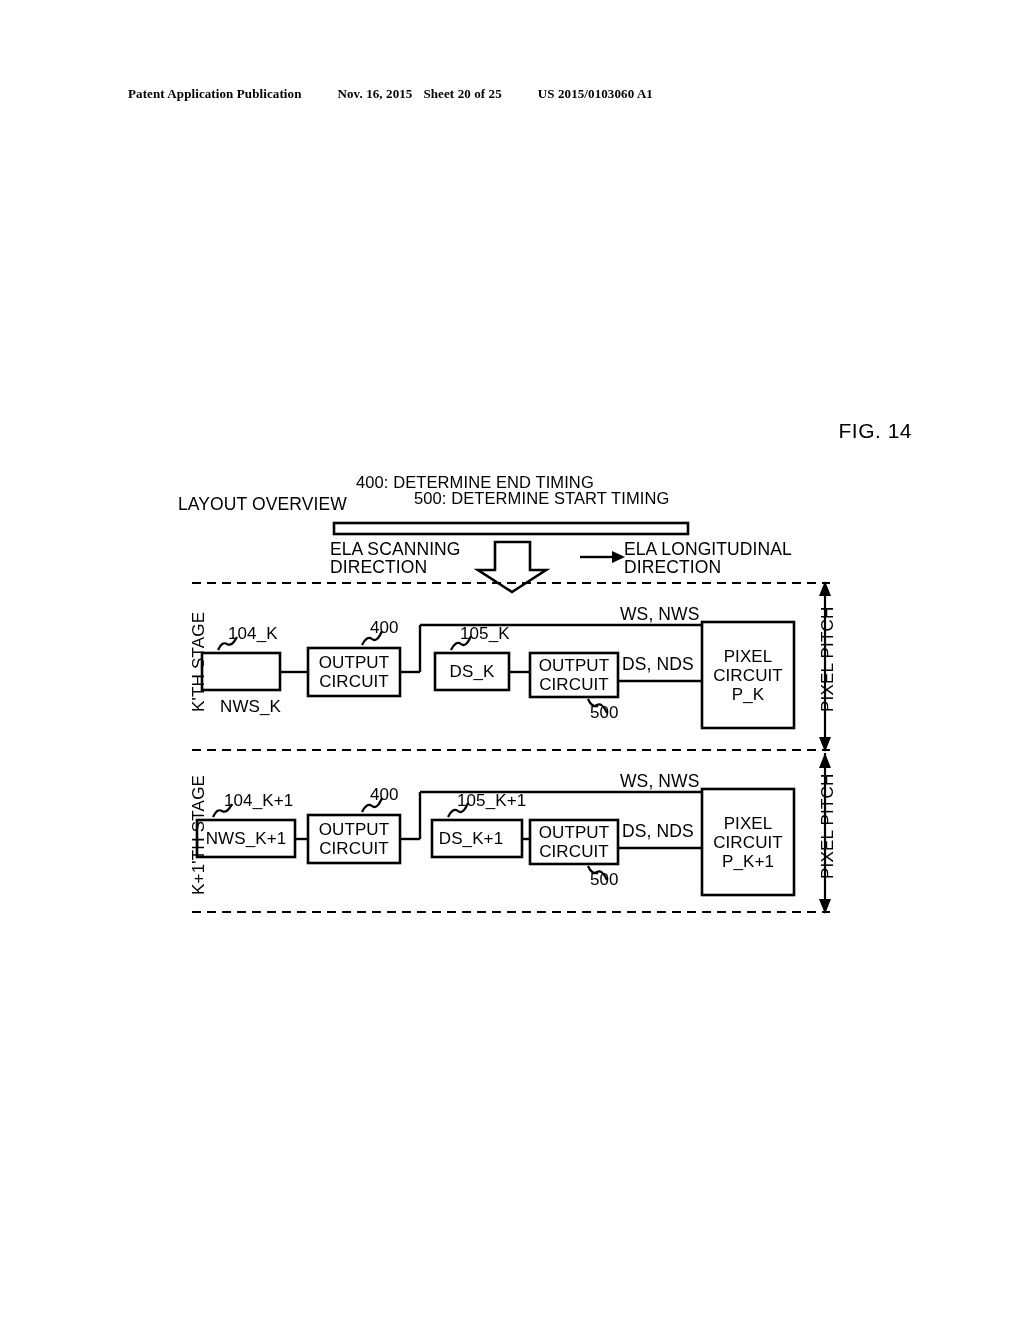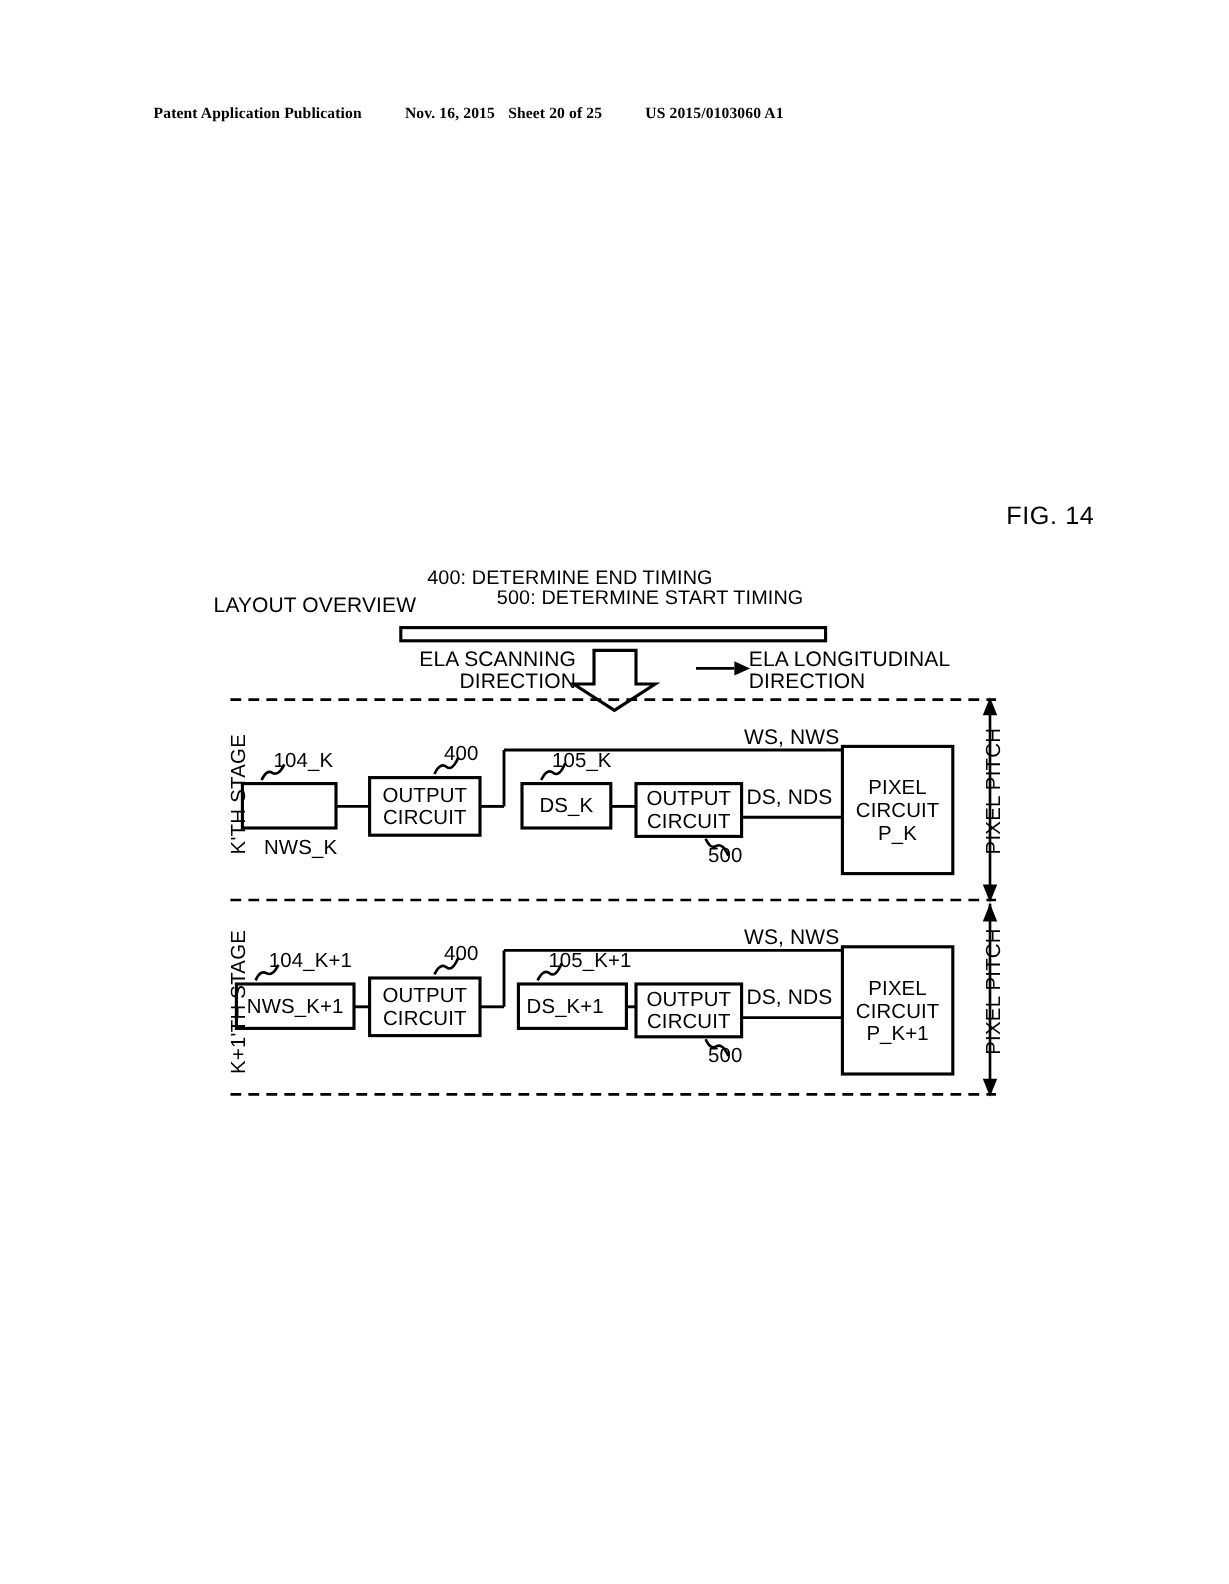--- a/index.html
+++ b/index.html
@@ -66,21 +66,21 @@
 
   .lbl {
     position: absolute;
     font-size: 16.5px;
     line-height: 18px;
     white-space: pre;
     letter-spacing: 0.1px;
   }
   .lbl.big   { font-size: 17.5px; }
   .lbl.mid   { font-size: 17px; }
-  .lbl.ctr   { text-align: right; }
+  .lbl.ctr   { text-align: left; }
 
   .rot {
     position: absolute;
     transform-origin: 0 0;
     transform: rotate(-90deg);
     white-space: nowrap;
     font-size: 17px;
     letter-spacing: 0.2px;
   }
 

